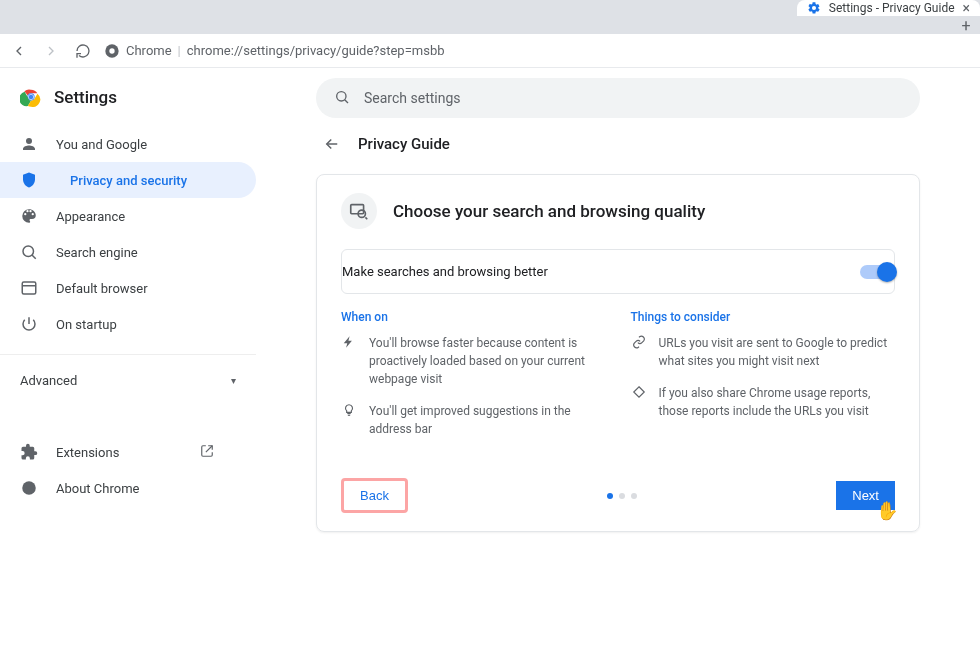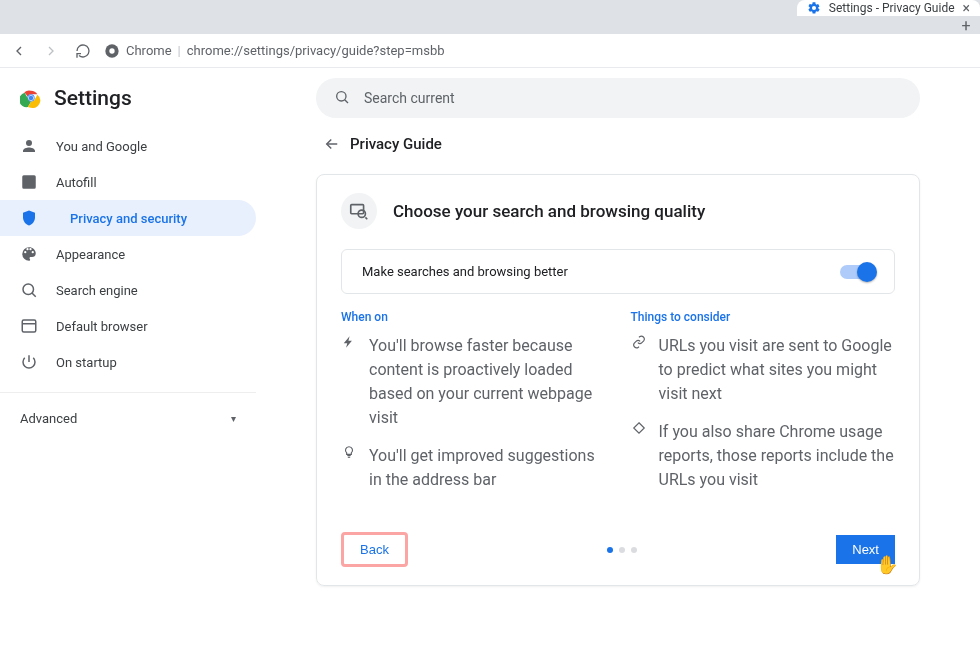--- a/index.html
+++ b/index.html
@@ -20,50 +20,50 @@
   .addr .chrome-icon { width:16px; height:16px; display:flex; align-items:center; justify-content:center; }
   .addr .sep { color: #c0c4c9; }
 
   
   .page { display: flex; height: calc(661px - 68px); background: #fff; }
 
   
   .sidebar { width: 256px; padding-top: 10px; display:flex; flex-direction:column; }
   .title-row { display: flex; align-items: center; gap: 12px; padding: 8px 20px 14px 20px; }
   .chrome-logo { width: 22px; height: 22px; }
-  .title { font-size: 21px; font-weight: 500; color: #202124; }
+  .title { font-size: 17px; font-weight: 500; color: #202124; }
   .nav-list { padding-top: 4px; }
   .nav-item { display: flex; align-items: center; gap: 18px; height: 36px; padding: 0 20px; border-radius: 0 18px 18px 0; font-size: 13px; color: #3c4043; cursor: pointer; }
   .nav-item.selected { background: #e8f0fe; color: #1a73e8; font-weight: 500; gap: 32px; }
   .nav-item.selected .nav-icon { color: #1a73e8; }
   .nav-icon { width: 18px; height: 18px; color: #5f6368; display:flex; align-items:center; justify-content:center; flex-shrink:0; }
   .nav-icon svg { width:18px; height:18px; }
   .advanced { padding: 18px 20px; font-size: 13px; color: #3c4043; display:flex; align-items:center; justify-content:space-between; border-top: 1px solid #eee; margin-top:12px; }
   .caret { font-size: 10px; color:#5f6368; }
   .sidebar-lower { padding-top: 28px; }
   .ext-row { display:flex; align-items:center; }
   .open-icon { margin-left:auto; margin-right:22px; color:#5f6368; }
 
   
   .main { flex: 1; padding: 10px 60px 0 60px; }
   .search-bar { background: #f1f3f4; border-radius: 22px; height: 40px; display: flex; align-items: center; padding: 0 18px; gap: 14px; color: #5f6368; font-size: 14px; }
-  .crumb { display: flex; align-items: center; gap: 8px; padding: 16px 6px 12px 6px; font-size: 15px; font-weight: 500; color: #202124; }
+  .crumb { display: flex; align-items: center; gap: 16px; padding: 16px 6px 12px 6px; font-size: 15px; font-weight: 500; color: #202124; }
   .back-arrow { width:20px; height:20px; color:#5f6368; display:flex; align-items:center; justify-content:center; }
 
   .card { border: 1px solid #e3e6e9; border-radius: 8px; margin-top: 8px; padding: 18px 24px 18px 24px; box-shadow: 0 1px 2px rgba(60,64,67,0.08); }
   .card-head { display: flex; align-items: center; gap: 16px; margin-bottom: 20px; }
   .head-icon { width: 36px; height: 36px; border-radius: 50%; background: #f1f3f4; display: flex; align-items: center; justify-content: center; }
   .card-title { font-size: 17px; font-weight: 500; }
-  .toggle-row { border: 1px solid #e3e6e9; border-radius: 6px; padding: 14px 20px; display: flex; align-items: center; justify-content: space-between; font-size: 13px; margin-bottom: 16px; }
+  .toggle-row { border: 1px solid #e3e6e9; border-radius: 6px; padding: 14px 0; display: flex; align-items: center; justify-content: space-between; font-size: 13px; margin-bottom: 16px; }
   .toggle { width: 34px; height: 14px; background: #aecbfa; border-radius: 7px; position: relative; }
   .toggle::after { content: ''; position: absolute; right: -3px; top: -3px; width: 20px; height: 20px; background: #1a73e8; border-radius: 50%; box-shadow: 0 1px 2px rgba(0,0,0,0.3); }
   .columns { display: flex; gap: 25px; }
   .col { flex: 1; }
   .col-title { color: #1a73e8; font-size: 12px; font-weight: 500; margin-bottom: 10px; }
-  .bullet { display: flex; gap: 12px; font-size: 16px; color: #5f6368; line-height: 1.5; margin-bottom: 14px; }
+  .bullet { display: flex; gap: 12px; font-size: 12px; color: #5f6368; line-height: 1.5; margin-bottom: 14px; }
   .bullet .bicon { width: 16px; height: 16px; flex-shrink: 0; display:flex; align-items:center; justify-content:center; color:#5f6368; }
   .card-foot { display: flex; align-items: center; justify-content: space-between; margin-top: 26px; }
   .btn-back { border: 3px solid #fca5a5; background: #fff; color: #1a73e8; font-size: 13px; padding: 7px 16px; border-radius: 4px; cursor:pointer; }
   .btn-next { background: #1a73e8; color: #fff; font-size: 13px; padding: 7px 16px; border-radius: 0; border: none; cursor:pointer; position:relative; }
   .dots { display:flex; gap:6px; }
   .dot { width:6px; height:6px; border-radius:50%; background:#dadce0; }
   .dot.active { background:#1a73e8; }
 
   .cursor { position:absolute; right:-4px; bottom:-12px; font-size:18px; color:#000; pointer-events:none; }
 </style>
@@ -133,28 +133,20 @@
 
     <div class="nav-list">
       <div class="nav-item">
         <span class="nav-icon">
             <svg viewBox="0 0 24 24" fill="currentColor">
               <path d="M12 12a4 4 0 1 0-4-4 4 4 0 0 0 4 4zm0 2c-3 0-8 1.5-8 4.5V20h16v-1.5c0-3-5-4.5-8-4.5z"></path>
             </svg>
           </span>
         <span>You and Google</span>
       </div>
-      <div class="nav-item">
-        <span class="nav-icon">
-            <svg viewBox="0 0 24 24" fill="currentColor">
-              <path d="M5 3h14a2 2 0 0 1 2 2v14a2 2 0 0 1-2 2H5a2 2 0 0 1-2-2V5a2 2 0 0 1 2-2zm2 4h10v2H7zm0 4h10v2H7zm0 4h6v2H7z"></path>
-            </svg>
-          </span>
-        <span>Autofill</span>
-      </div>
       <div class="nav-item selected">
         <span class="nav-icon">
             <svg viewBox="0 0 24 24" fill="currentColor">
               <path d="M12 2 4 5v6c0 5 3.4 9.7 8 11 4.6-1.3 8-6 8-11V5l-8-3z"></path>
             </svg>
           </span>
         <span>Privacy and security</span>
       </div>
       <div class="nav-item">
         <span class="nav-icon">
@@ -191,29 +183,52 @@
           </span>
         <span>On startup</span>
       </div>
     </div>
 
     <div class="advanced">
       <span>Advanced</span>
       <span class="caret">▾</span>
     </div>
 
+    <div class="sidebar-lower">
+      <div class="nav-item ext-row">
+        <span class="nav-icon">
+            <svg viewBox="0 0 24 24" fill="currentColor">
+              <path d="M20.5 11H19V7a2 2 0 0 0-2-2h-4V3.5a2.5 2.5 0 0 0-5 0V5H4a2 2 0 0 0-2 2v3.8h1.5a2.7 2.7 0 0 1 0 5.4H2V20a2 2 0 0 0 2 2h3.8v-1.5a2.7 2.7 0 0 1 5.4 0V22H17a2 2 0 0 0 2-2v-4h1.5a2.5 2.5 0 0 0 0-5z"></path>
+            </svg>
+          </span>
+        <span>Extensions</span>
+        <span class="open-icon"><svg width="14" height="14" viewBox="0 0 24 24" fill="none" stroke="currentColor" stroke-width="2">
+              <path d="M14 3h7v7"></path>
+              <path d="M10 14 21 3"></path>
+              <path d="M21 14v5a2 2 0 0 1-2 2H5a2 2 0 0 1-2-2V5a2 2 0 0 1 2-2h5"></path>
+            </svg></span>
+      </div>
+      <div class="nav-item">
+        <span class="nav-icon">
+            <svg viewBox="0 0 24 24" fill="currentColor">
+              <circle cx="12" cy="12" r="9"></circle>
+            </svg>
+          </span>
+        <span>About Chrome</span>
+      </div>
+    </div>
   </div>
 
   <div class="main">
     <div class="search-bar">
       <span><svg width="16" height="16" viewBox="0 0 24 24" fill="none" stroke="currentColor" stroke-width="2">
             <circle cx="11" cy="11" r="7"></circle>
             <path d="m21 21-5-5"></path>
           </svg></span>
-      <span>Search current</span>
+      <span>Search settings</span>
     </div>
 
     <div class="crumb">
       <span class="back-arrow">
           <svg width="18" height="18" viewBox="0 0 24 24" fill="none" stroke="currentColor" stroke-width="2">
             <path d="M19 12H5"></path>
             <path d="m11 18-6-6 6-6"></path>
           </svg>
         </span>
       <span>Privacy Guide</span>

